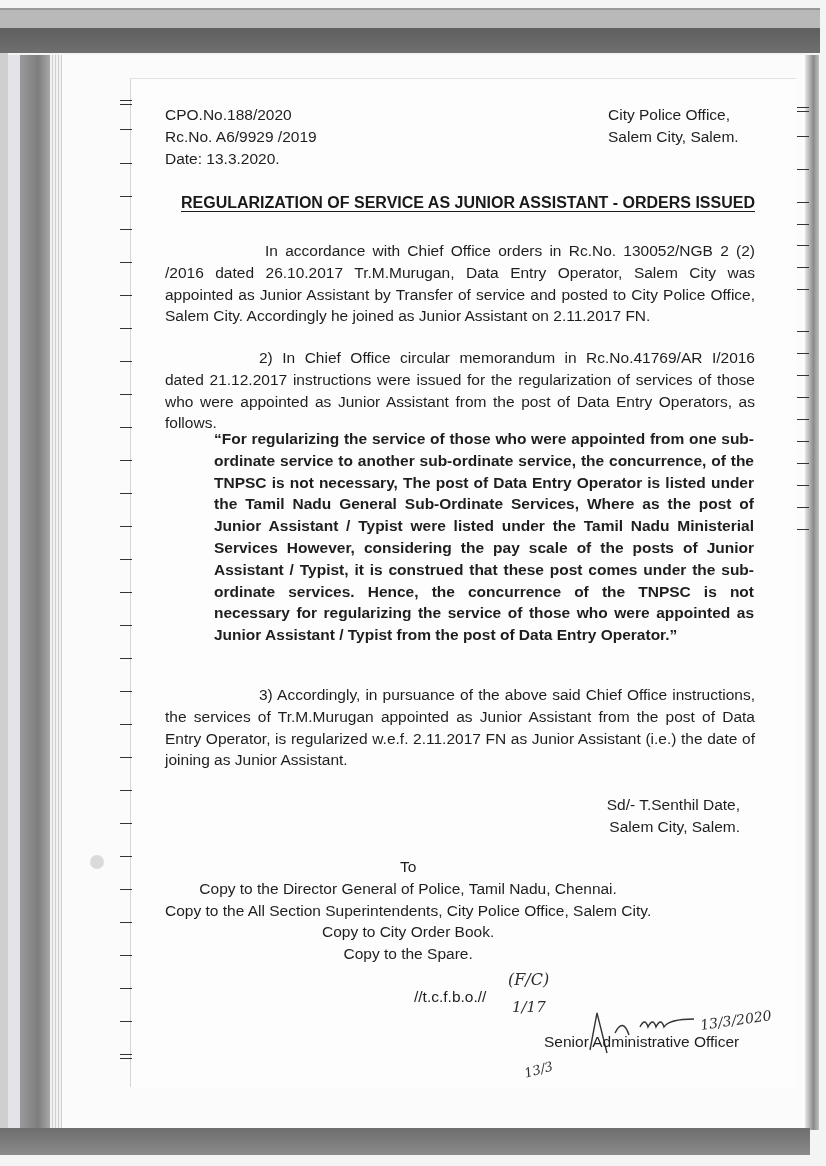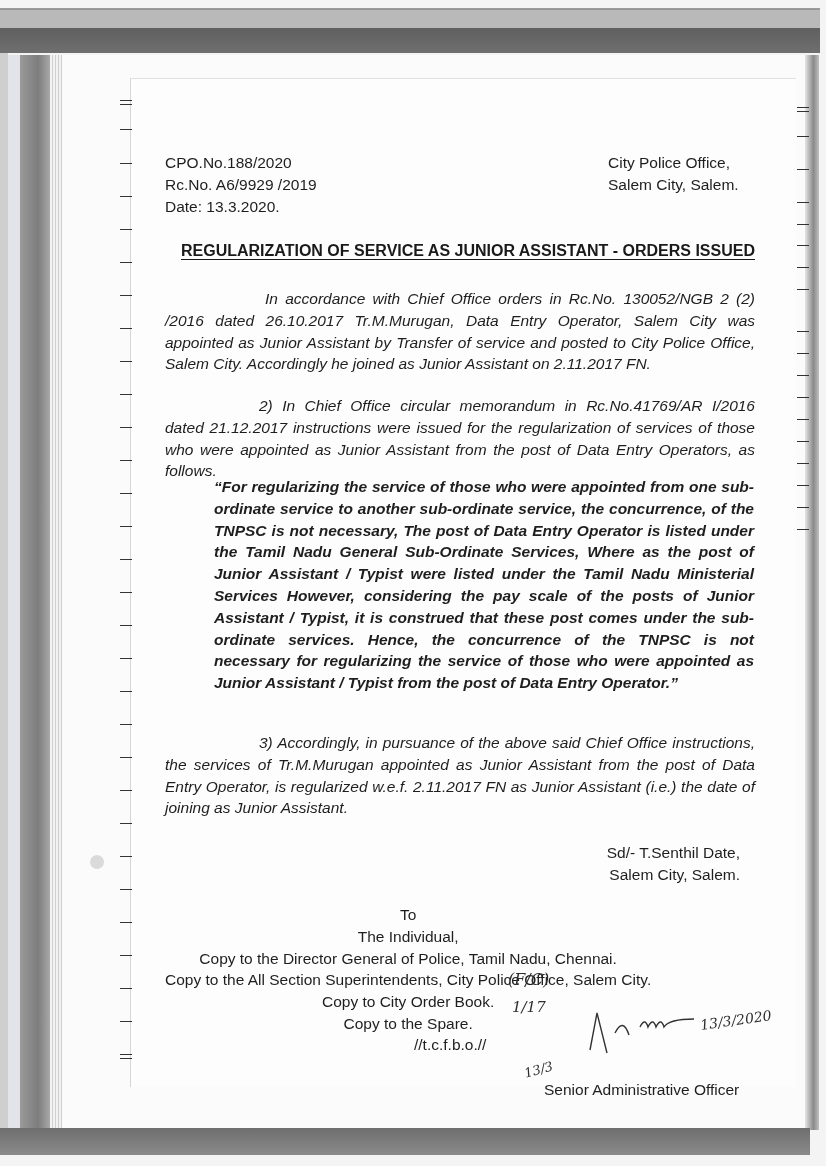--- a/index.html
+++ b/index.html
@@ -50,22 +50,22 @@
       position: absolute; left: 130px; top: 78px; width: 665px; height: 1008px;
       border-left: 1px solid #d6d6d6;
       border-top: 1px solid #e2e2e2;
       background: #fdfdfd;
     }
     
     .tick { position: absolute; height: 1px; width: 12px; background: #333; }
     .rtick { position: absolute; height: 1px; width: 12px; background: #333; }
 
     .doc { position: absolute; left: 0; top: 0; width: 826px; height: 1166px; }
-    .t { position: absolute; font-size: 15.5px; line-height: 21.8px; white-space: nowrap; margin-top: 48px; }
-    .just { white-space: normal; text-align: justify; text-align-last: left; font-style: italic; }
+    .t { position: absolute; font-size: 15.5px; line-height: 21.8px; white-space: nowrap; }
+    .just { white-space: normal; text-align: justify; text-align-last: left; }
     .bold { font-weight: bold; }
 
     .ref-block { left: 165px; top: 104px; }
     .addr-block { left: 608px; top: 104px; }
     .subject {
       left: 181px; top: 192px; font-weight: bold; font-size: 16px;
       text-decoration: underline; text-underline-offset: 3px; color: #1a1a1a;
     }
     .para1 { left: 165px; top: 240px; width: 590px; }
     .para2 { left: 165px; top: 347px; width: 590px; }
@@ -188,21 +188,20 @@
     <span class="indent2"></span><span>3) Accordingly, in pursuance of the above said Chief Office instructions, the services of Tr.M.Murugan appointed as Junior Assistant from the post of Data Entry Operator, is regularized w.e.f. 2.11.2017 FN as Junior Assistant (i.e.) the date of joining as Junior Assistant.</span>
   </div>
 
   <div class="t sign">
     <div>Sd/- T.Senthil Date,</div>
     <div>Salem City, Salem.</div>
   </div>
 
   <div class="t dist">
     <div>To</div>
-    <div>The Individual,</div>
     <div>Copy to the Director General of Police, Tamil Nadu, Chennai.</div>
     <div>Copy to the All Section Superintendents, City Police Office, Salem City.</div>
     <div>Copy to City Order Book.</div>
     <div>Copy to the Spare.</div>
   </div>
 
   <div class="t tcfbo">//t.c.f.b.o.//</div>
 
   <div class="hand" style="left:508px;top:970px;font-size:16px;">(F/C)</div>
   <div class="hand" style="left:512px;top:998px;font-size:15px;">1/17</div>

